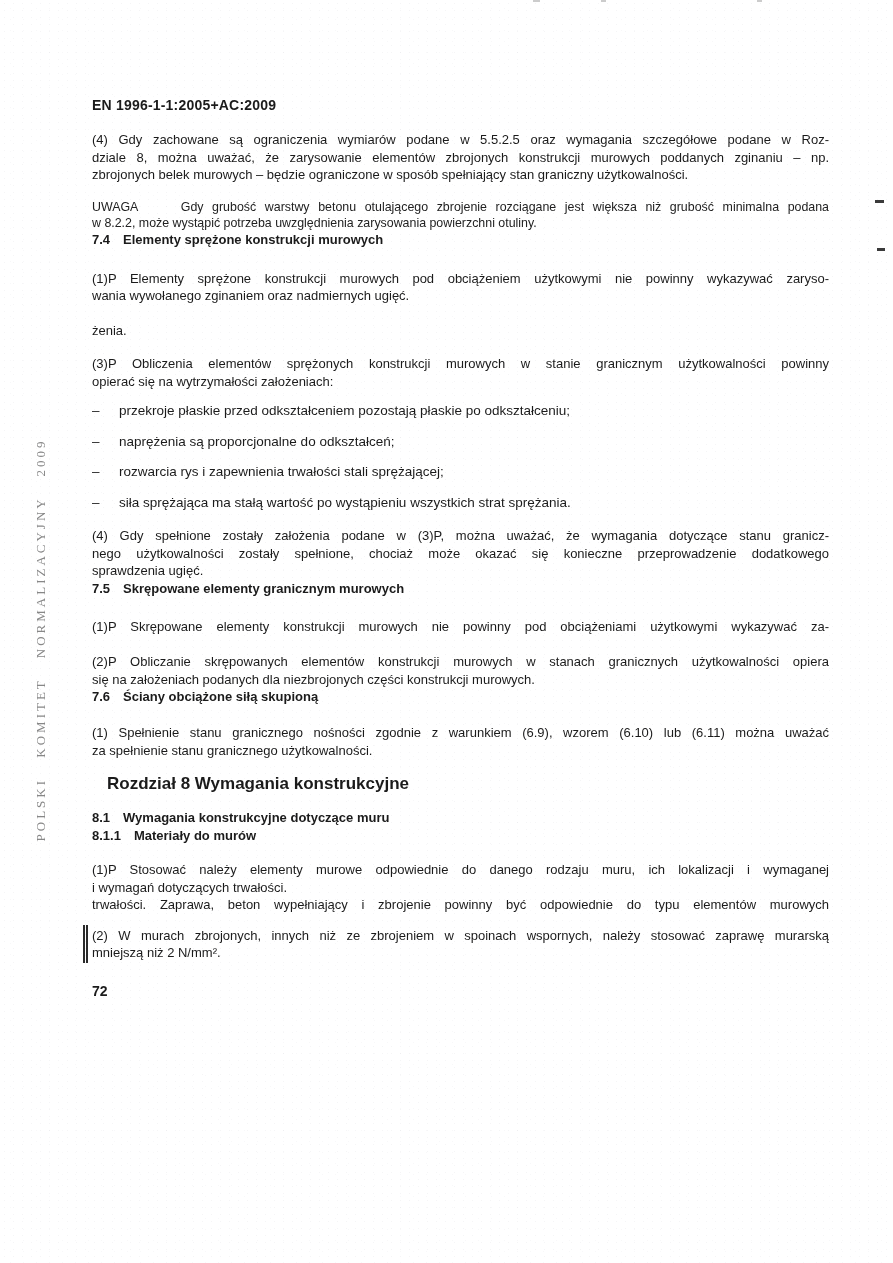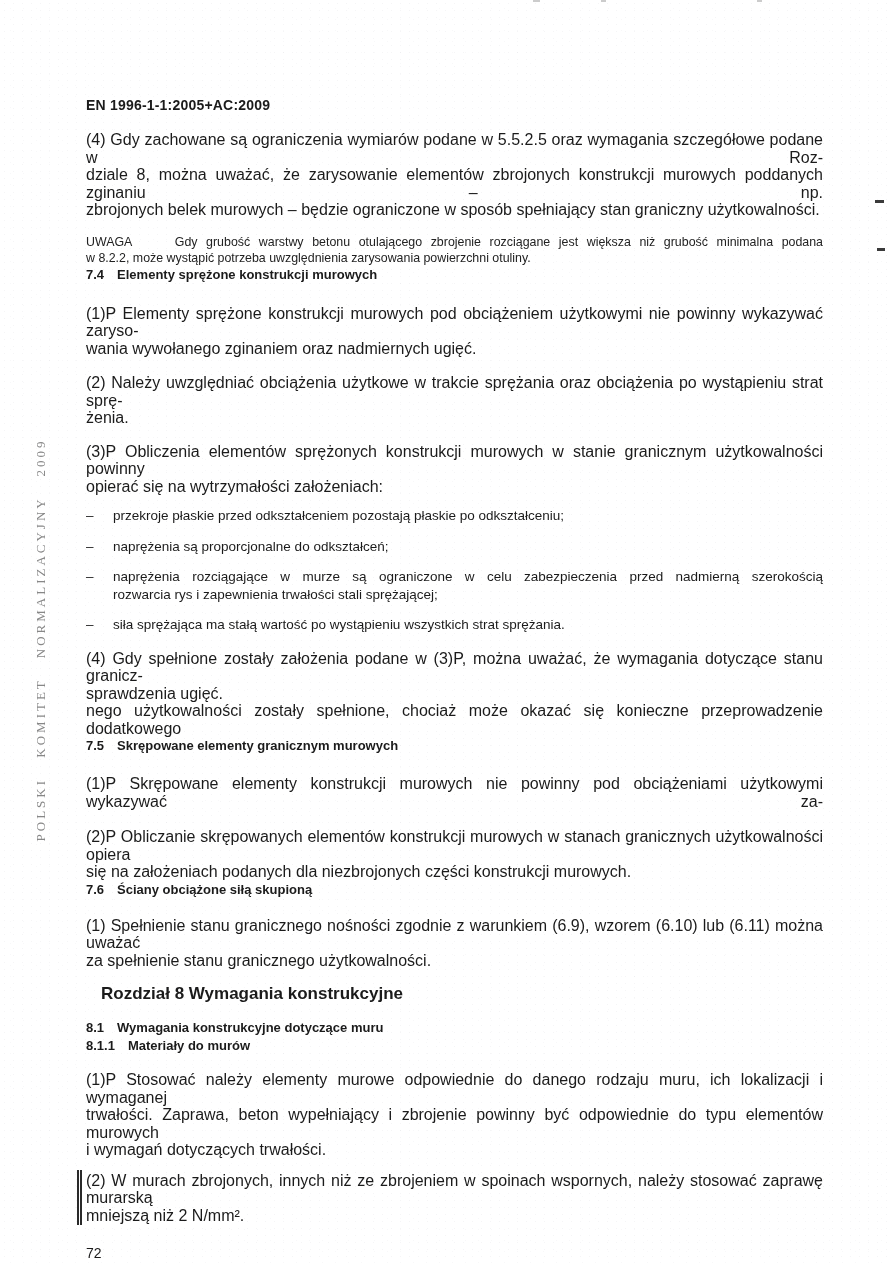--- a/index.html
+++ b/index.html
@@ -10,28 +10,28 @@
     background-image:
       radial-gradient(circle, rgba(60,60,70,0.05) 0.7px, transparent 0.9px),
       radial-gradient(circle, rgba(60,60,70,0.035) 0.7px, transparent 0.9px);
     background-size: 9px 7px, 13px 11px;
     background-position: 0 0, 4px 3px;
     overflow:hidden;
     font-family:"Liberation Sans","DejaVu Sans",sans-serif;
     color:#1b1b1b;
   }
   .content {
-    position:absolute; left:86px; top:0; width:737px;
+    position:absolute; left:92px; top:0; width:737px;
     padding-top:97px;
   }
   .doc-header {
     font-size:14px; font-weight:bold; line-height:16px;
     letter-spacing:0.2px;
   }
-  .para { font-size:16px; line-height:17.5px; margin:0; }
+  .para { font-size:13px; line-height:17.5px; margin:0; }
   .para .line, .btxt .line {
     white-space:pre-wrap;
     text-align:justify;
     text-align-last:justify;
   }
   .para .line.last, .btxt .line.last { text-align-last:left; }
   .note { font-size:12.4px; line-height:16px; color:#222; }
   h2.sec {
     margin:0; font-size:13px; line-height:18px; font-weight:bold;
   }
@@ -61,21 +61,21 @@
   .mt-h811  { margin-top:25px; }
   .mt-p8111 { margin-top:16px; }
   .mt-p8112 { margin-top:13px; }
   .para.changed { position:relative; }
   .change-bar {
     position:absolute; left:-9px; top:-2px; bottom:-1px; width:5px;
     border-left:2px solid #2a2a2a; border-right:2px solid #2a2a2a;
     box-sizing:border-box;
   }
   .pageno {
-    margin-top:21px; font-size:14px; font-weight:normal; line-height:16px;
+    margin-top:21px; font-size:14px; font-weight:bold; line-height:16px;
   }
   .sidebar-text {
     position:absolute; left:41px; top:640px;
     transform:translate(-50%,-50%) rotate(-90deg);
     transform-origin:center;
     white-space:nowrap;
     font-family:"Liberation Serif","DejaVu Serif",serif;
     font-size:13px; color:#737373;
     letter-spacing:3px; word-spacing:14px;
     opacity:0.85;
@@ -113,21 +113,20 @@
 
     <h2 class="sec mt-h74">
       <span class="num">7.4</span><span class="ttl">Elementy sprężone konstrukcji murowych</span>
     </h2>
 
     <div class="para mt-p741">
         <div class="line">(1)P Elementy sprężone konstrukcji murowych pod obciążeniem użytkowymi nie powinny wykazywać zaryso-</div>
         <div class="line last">wania wywołanego zginaniem oraz nadmiernych ugięć.</div>
       </div>
     <div class="para mt-p742">
-        <div class="line">(2) Należy uwzględniać obciążenia użytkowe w trakcie sprężania oraz obciążenia po wystąpieniu strat sprę-</div>
         <div class="line last">żenia.</div>
       </div>
     <div class="para mt-p743">
         <div class="line">(3)P Obliczenia elementów sprężonych konstrukcji murowych w stanie granicznym użytkowalności powinny</div>
         <div class="line last">opierać się na wytrzymałości założeniach:</div>
       </div>
 
     <div class="bullets">
       <div class="bullet">
         <span class="dash">–</span>
@@ -137,36 +136,35 @@
       </div>
       <div class="bullet">
         <span class="dash">–</span>
         <div class="btxt">
             <div class="line last">naprężenia są proporcjonalne do odkształceń;</div>
           </div>
       </div>
       <div class="bullet">
         <span class="dash">–</span>
         <div class="btxt">
-            <div class="line">naprężenia rozciągające w murze są ograniczone w celu zabezpieczenia przed nadmierną szerokością</div>
             <div class="line last">rozwarcia rys i zapewnienia trwałości stali sprężającej;</div>
           </div>
       </div>
       <div class="bullet">
         <span class="dash">–</span>
         <div class="btxt">
             <div class="line last">siła sprężająca ma stałą wartość po wystąpieniu wszystkich strat sprężania.</div>
           </div>
       </div>
     </div>
 
     <div class="para mt-p744">
         <div class="line">(4) Gdy spełnione zostały założenia podane w (3)P, można uważać, że wymagania dotyczące stanu granicz-</div>
+        <div class="line">nego użytkowalności zostały spełnione, chociaż może okazać się konieczne przeprowadzenie dodatkowego</div>
         <div class="line last">sprawdzenia ugięć.</div>
-        <div class="line">nego użytkowalności zostały spełnione, chociaż może okazać się konieczne przeprowadzenie dodatkowego</div>
       </div>
 
     <h2 class="sec mt-h75">
       <span class="num">7.5</span><span class="ttl">Skrępowane elementy granicznym murowych</span>
     </h2>
 
     <div class="para mt-p751">
         <div class="line">(1)P Skrępowane elementy konstrukcji murowych nie powinny pod obciążeniami użytkowymi wykazywać za-</div>
       </div>
     <div class="para mt-p752">
@@ -188,22 +186,22 @@
     <h2 class="sec mt-h81">
       <span class="num">8.1</span><span class="ttl">Wymagania konstrukcyjne dotyczące muru</span>
     </h2>
 
     <h2 class="sec mt-h811">
       <span class="num">8.1.1</span><span class="ttl">Materiały do murów</span>
     </h2>
 
     <div class="para mt-p8111">
         <div class="line">(1)P Stosować należy elementy murowe odpowiednie do danego rodzaju muru, ich lokalizacji i wymaganej</div>
+        <div class="line last">i wymagań dotyczących trwałości.</div>
         <div class="line">trwałości. Zaprawa, beton wypełniający i zbrojenie powinny być odpowiednie do typu elementów murowych</div>
-        <div class="line last">i wymagań dotyczących trwałości.</div>
       </div>
 
     <div class="para changed mt-p8112">
       <div class="change-bar"></div>
       <div>
           <div class="line">(2) W murach zbrojonych, innych niż ze zbrojeniem w spoinach wspornych, należy stosować zaprawę murarską</div>
           <div class="line last">mniejszą niż 2 N/mm².</div>
         </div>
     </div>
 

